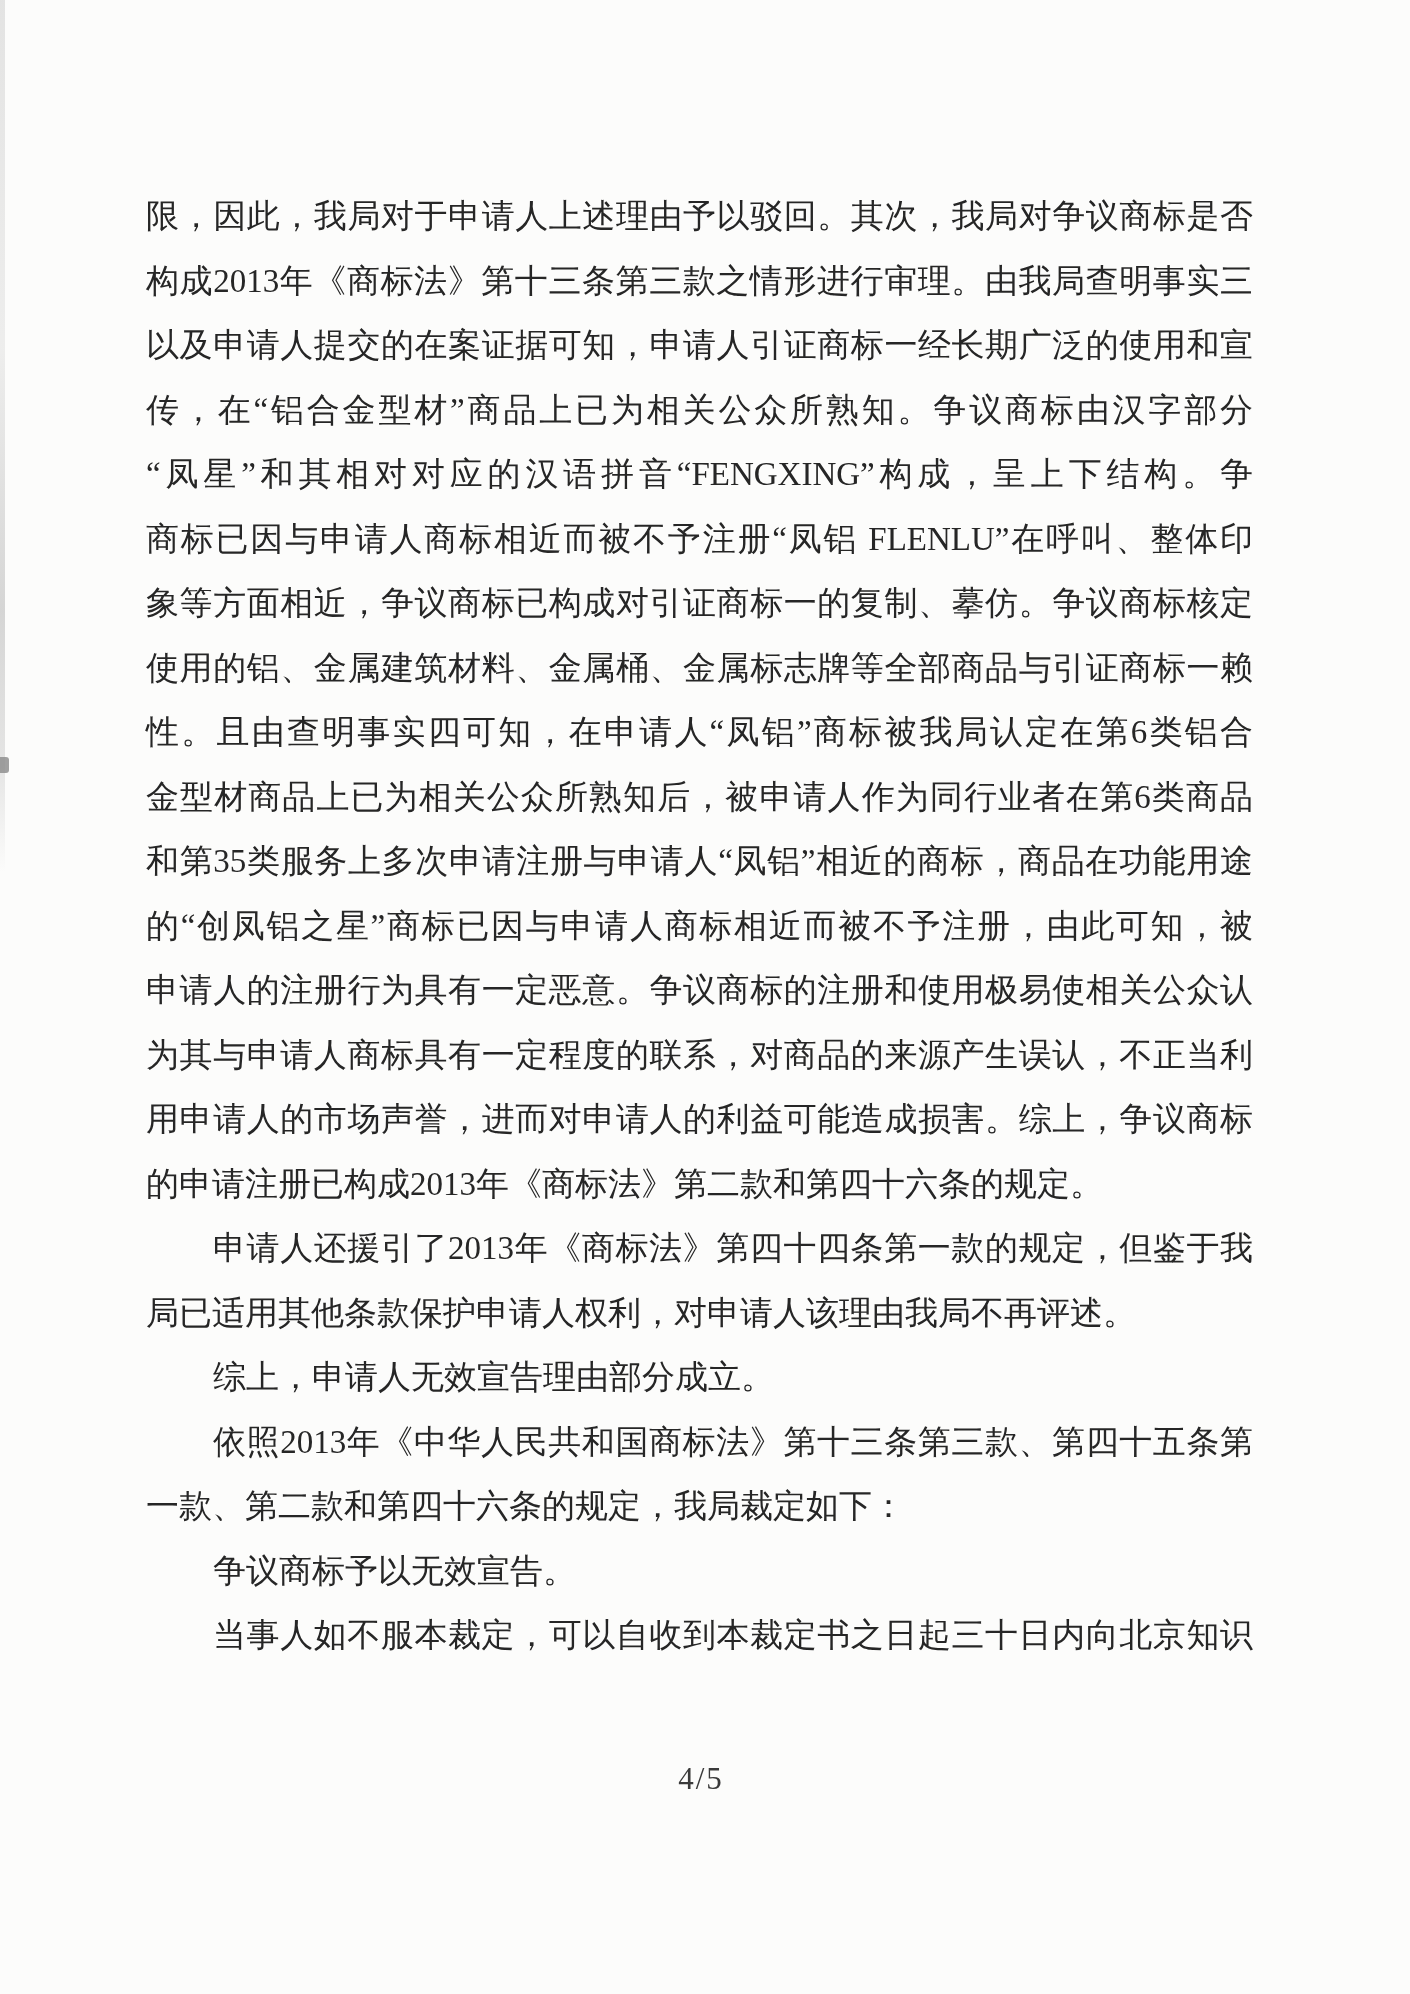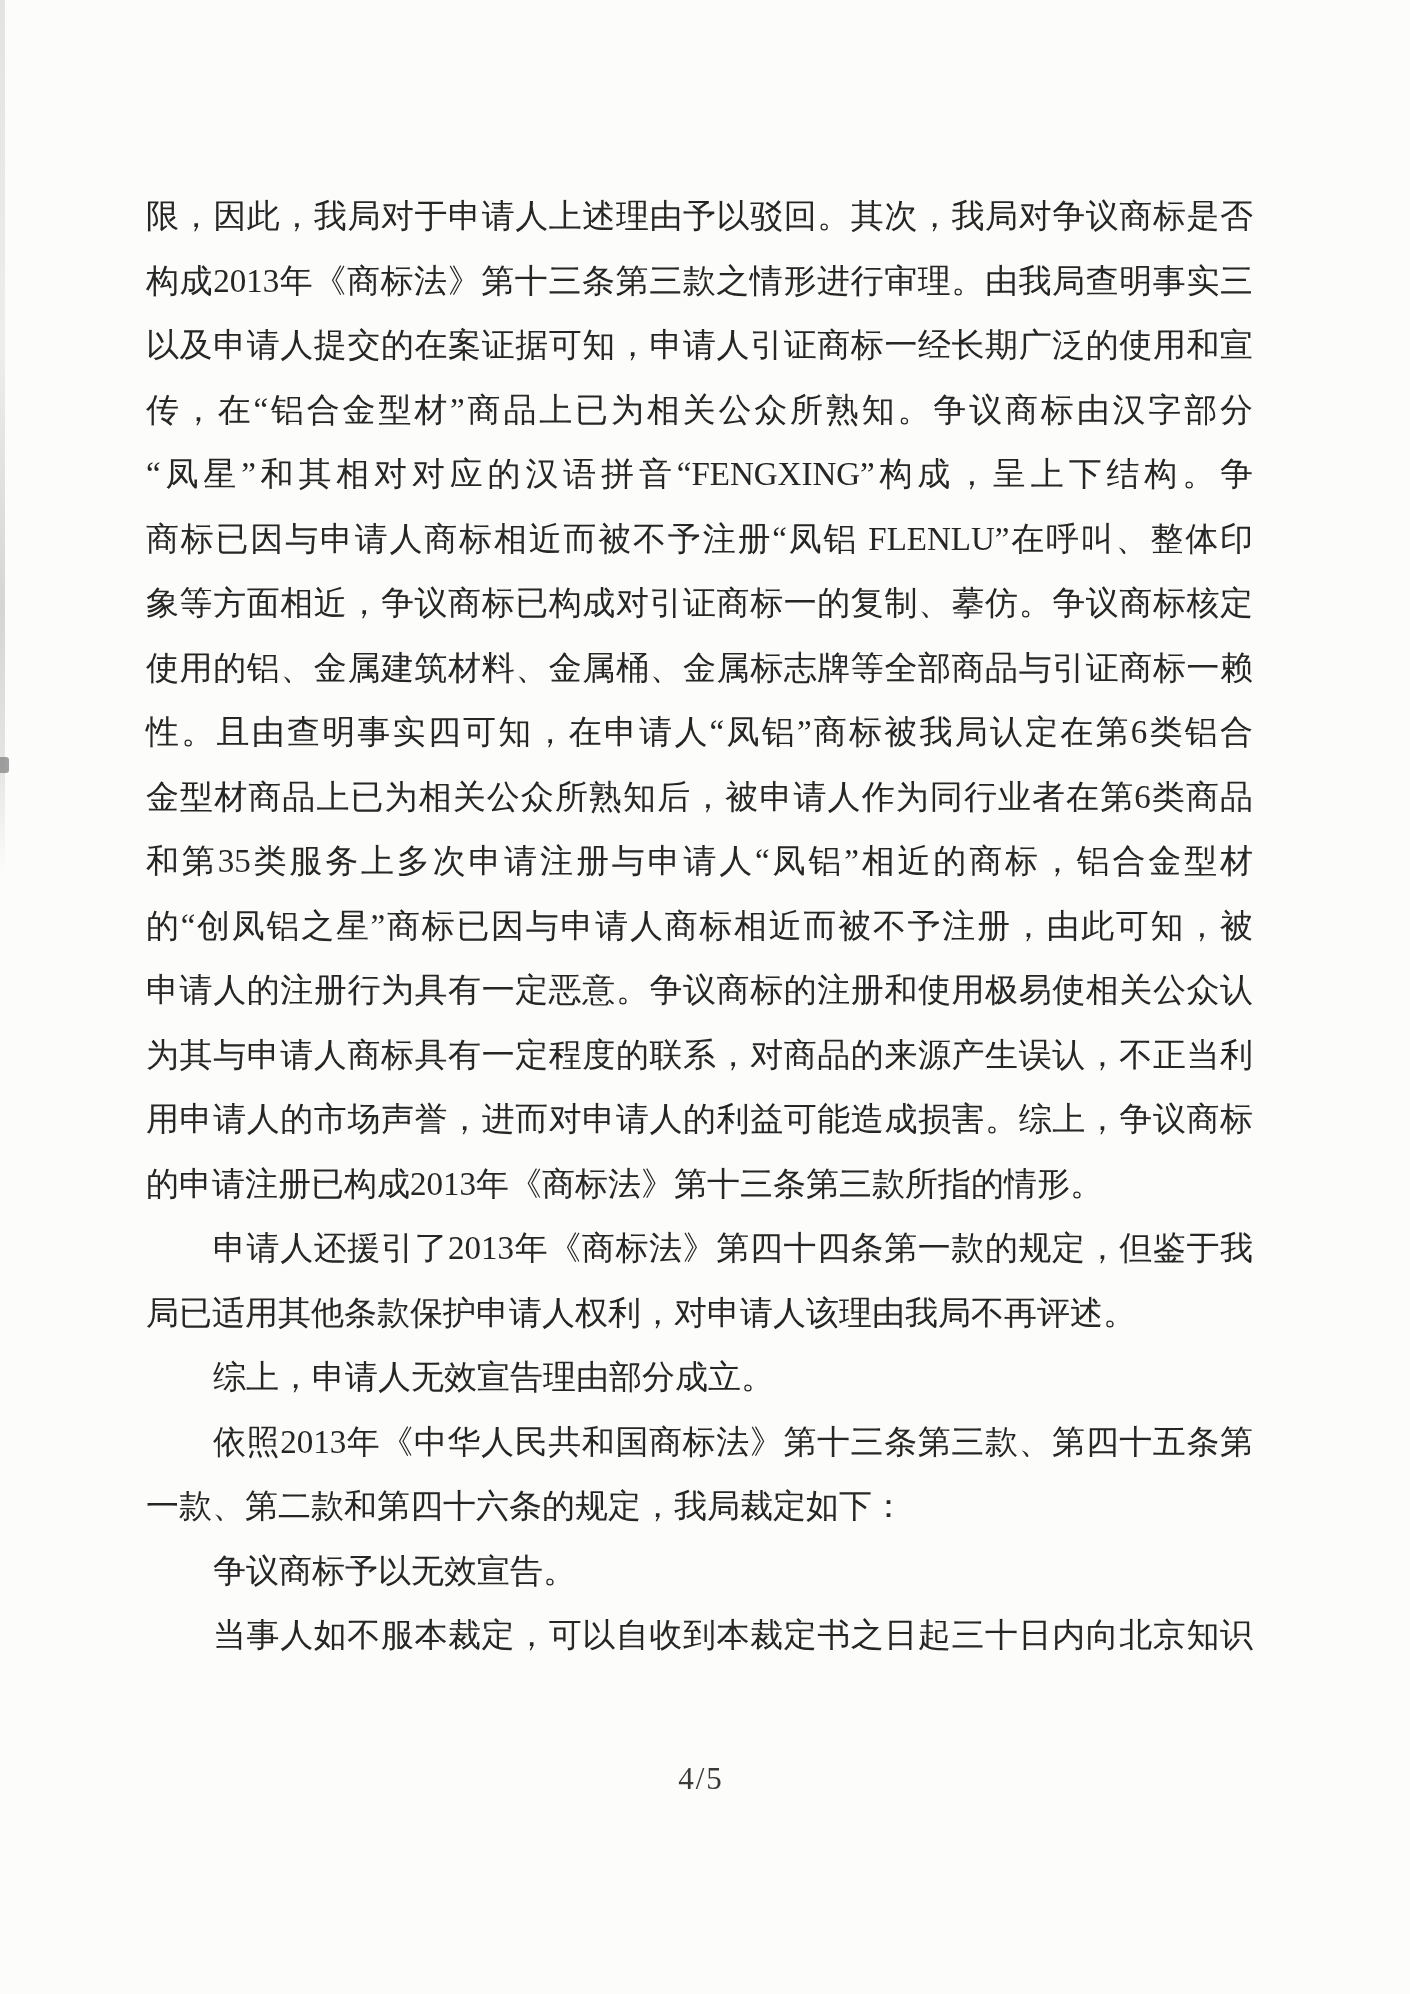--- a/index.html
+++ b/index.html
@@ -84,26 +84,26 @@
     <div class="line j">限，因此，我局对于申请人上述理由予以驳回。其次，我局对争议商标是否</div>
     <div class="line j">构成2013年《商标法》第十三条第三款之情形进行审理。由我局查明事实三</div>
     <div class="line j">以及申请人提交的在案证据可知，申请人引证商标一经长期广泛的使用和宣</div>
     <div class="line j">传，在“铝合金型材”商品上已为相关公众所熟知。争议商标由汉字部分</div>
     <div class="line j">“凤星”和其相对对应的汉语拼音“FENGXING”构成，呈上下结构。争</div>
     <div class="line j">商标已因与申请人商标相近而被不予注册“凤铝 FLENLU”在呼叫、整体印</div>
     <div class="line j">象等方面相近，争议商标已构成对引证商标一的复制、摹仿。争议商标核定</div>
     <div class="line j">使用的铝、金属建筑材料、金属桶、金属标志牌等全部商品与引证商标一赖</div>
     <div class="line j">性。且由查明事实四可知，在申请人“凤铝”商标被我局认定在第6类铝合</div>
     <div class="line j">金型材商品上已为相关公众所熟知后，被申请人作为同行业者在第6类商品</div>
-    <div class="line j">和第35类服务上多次申请注册与申请人“凤铝”相近的商标，铝合金型材</div>
+    <div class="line j">和第35类服务上多次申请注册与申请人“凤铝”相近的商标，商品在功能用途</div>
     <div class="line j">的“创凤铝之星”商标已因与申请人商标相近而被不予注册，由此可知，被</div>
     <div class="line j">申请人的注册行为具有一定恶意。争议商标的注册和使用极易使相关公众认</div>
     <div class="line j">为其与申请人商标具有一定程度的联系，对商品的来源产生误认，不正当利</div>
     <div class="line j">用申请人的市场声誉，进而对申请人的利益可能造成损害。综上，争议商标</div>
-    <div class="line">的申请注册已构成2013年《商标法》第十三条第三款所指的情形。</div>
+    <div class="line">的申请注册已构成2013年《商标法》第二款和第四十六条的规定。</div>
     <div class="line j indent">申请人还援引了2013年《商标法》第四十四条第一款的规定，但鉴于我</div>
     <div class="line">局已适用其他条款保护申请人权利，对申请人该理由我局不再评述。</div>
     <div class="line indent">综上，申请人无效宣告理由部分成立。</div>
     <div class="line j indent">依照2013年《中华人民共和国商标法》第十三条第三款、第四十五条第</div>
     <div class="line">一款、第二款和第四十六条的规定，我局裁定如下：</div>
     <div class="line indent">争议商标予以无效宣告。</div>
     <div class="line j indent">当事人如不服本裁定，可以自收到本裁定书之日起三十日内向北京知识</div>
   </div>
 
   <div class="footer">4/5</div>

